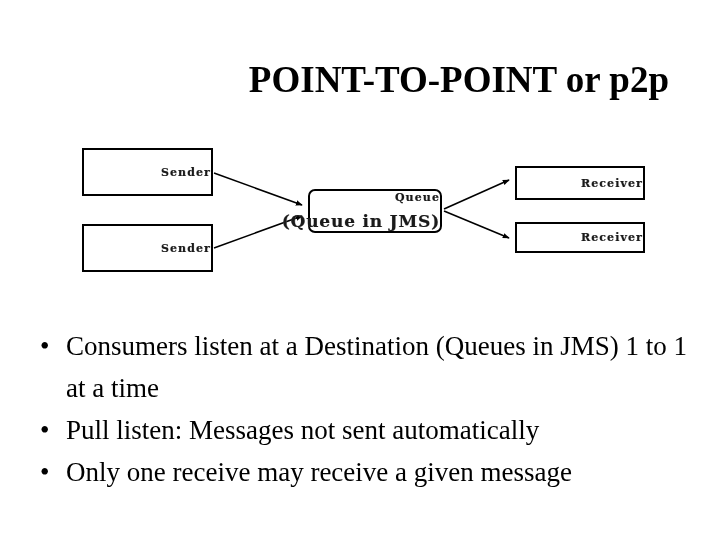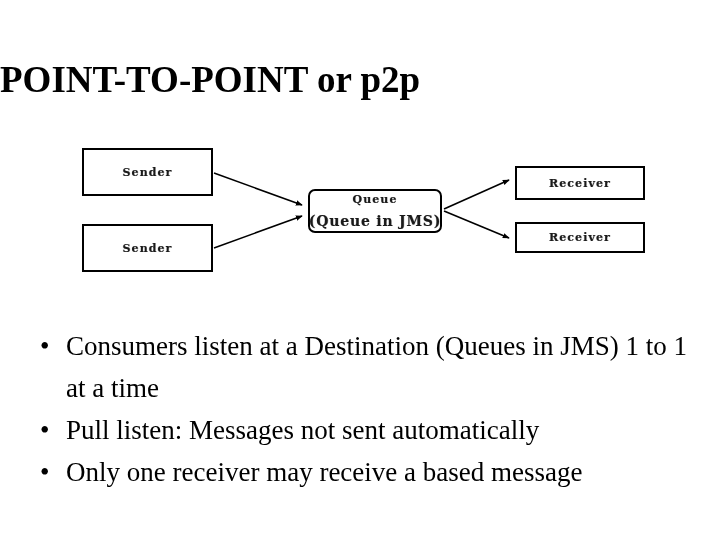--- a/index.html
+++ b/index.html
@@ -16,21 +16,21 @@
     font-family: "Liberation Serif", "DejaVu Serif", serif;
     color: #000000;
   }
 
   
   #slide-title {
     position: absolute;
     left: 0;
     top: 58px;
     width: 669px;
-    text-align: left;
+    text-align: right;
     font-size: 37px;
     font-weight: bold;
     letter-spacing: 0px;
     line-height: 44px;
     white-space: nowrap;
     color: #000000;
   }
 
   
   #diagram {
@@ -40,37 +40,37 @@
     width: 720px;
     height: 300px;
   }
   .node-box {
     position: absolute;
     box-sizing: border-box;
     background: #ffffff;
     border: 2px solid #000000;
     display: flex;
     flex-direction: column;
-    align-items: center;
+    align-items: flex-end;
     justify-content: center;
     text-align: center;
   }
   .node-label {
     font-family: "DejaVu Serif", "Liberation Serif", serif;
     font-weight: bold;
     font-size: 11px;
     letter-spacing: 1.1px;
     color: #1a1a1a;
     white-space: nowrap;
     text-shadow: 0.4px 0 0 rgba(120,120,120,0.55), -0.4px 0 0 rgba(120,120,120,0.35);
   }
   .node-sublabel {
     font-family: "DejaVu Serif", "Liberation Serif", serif;
     font-weight: bold;
-    font-size: 14px;
+    font-size: 17px;
     letter-spacing: 0.8px;
     color: #1a1a1a;
     white-space: nowrap;
     margin-top: 7px;
     text-shadow: 0.4px 0 0 rgba(120,120,120,0.55), -0.4px 0 0 rgba(120,120,120,0.35);
   }
 
   #box-sender-1 { left: 82px;  top: 148px; width: 131px; height: 48px; }
   #box-sender-2 { left: 82px;  top: 224px; width: 131px; height: 48px; }
   #box-queue    { left: 308px; top: 189px; width: 134px; height: 44px; border-radius: 7px; }
@@ -154,17 +154,17 @@
     <div class="bullet-item">
       <span class="bullet-marker">•</span>
       <span>Consumers listen at a Destination (Queues in JMS) 1 to 1 at a time</span>
     </div>
     <div class="bullet-item">
       <span class="bullet-marker">•</span>
       <span>Pull listen: Messages not sent automatically</span>
     </div>
     <div class="bullet-item">
       <span class="bullet-marker">•</span>
-      <span>Only one receiver may receive a based message</span>
+      <span>Only one receive may receive a given message</span>
     </div>
   </div>
 
 </div>
 
 </body></html>

